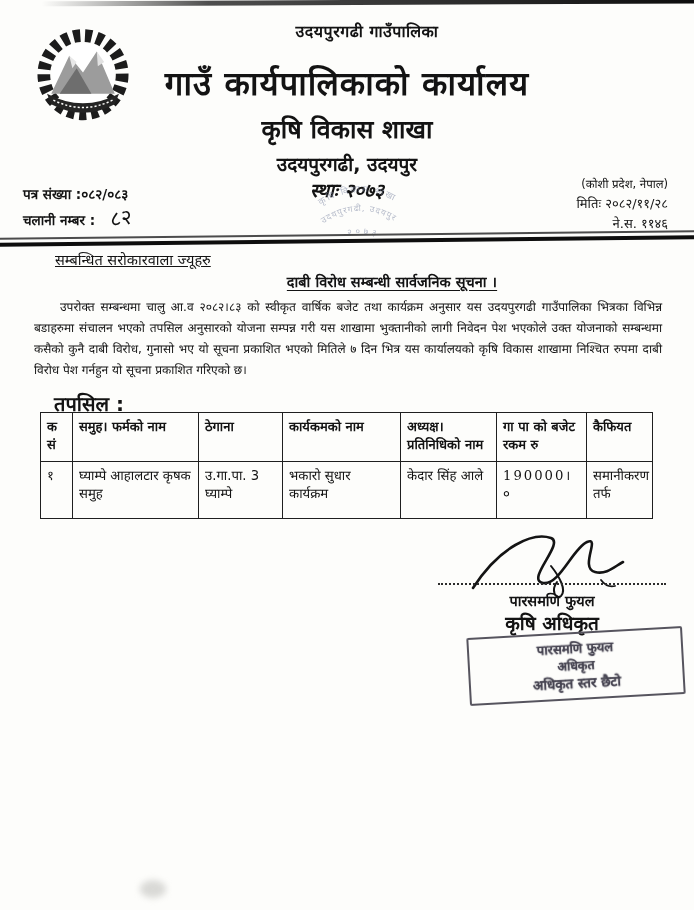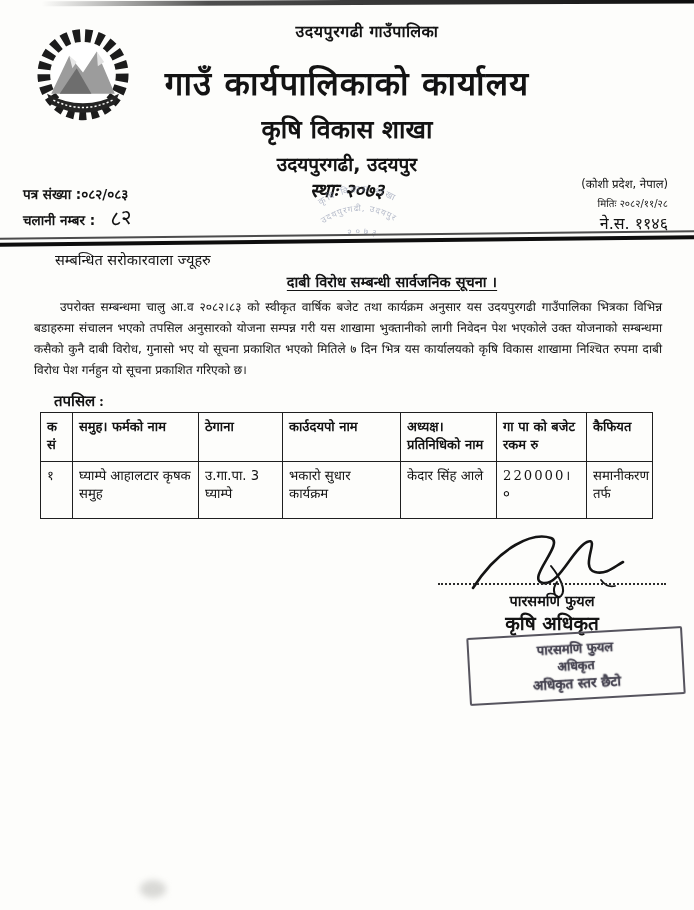--- a/index.html
+++ b/index.html
@@ -22,34 +22,34 @@
   .hdr .l5{font-size:19px;font-style:italic;}
   .logo{left:30px;top:26px;}
   
   .round-stamp{left:286px;top:148px;opacity:.55;filter:blur(.4px);}
   
   .meta-left{left:23px;top:182px;font-size:13.5px;font-weight:700;line-height:24px;}
   .chalani-val{font-family:"DejaVu Serif","Liberation Serif",serif;font-size:21px;
     display:inline-block;transform:rotate(-8deg);margin-left:10px;font-weight:400;}
   .meta-right{right:26px;top:174px;text-align:right;font-weight:400;line-height:20px;}
   .meta-right .prov{font-size:11.5px;}
-  .meta-right .dt{font-size:10px;text-align:right;}
-  .meta-right .ns{font-size:16px;}
+  .meta-right .dt{font-size:13px;text-align:right;}
+  .meta-right .ns{font-size:13px;}
   
   .rule{left:-6px;top:234px;width:706px;transform:rotate(-.6deg);}
   .rule .thin{height:2px;background:#4c4c4c;margin-bottom:3px;}
   .rule .thick{height:3.5px;background:#0e0e0e;}
   
-  .salutation{left:55px;top:249px;font-size:14.5px;}
+  .salutation{left:55px;top:249px;font-size:14.5px;text-decoration:underline;}
   .subject{left:0;top:271px;width:100%;text-align:center;font-weight:700;
     font-size:14.5px;margin-left:45px;}
   .subject span{text-decoration:underline;text-underline-offset:3px;}
   .para{left:34px;top:297px;width:628px;font-size:12px;line-height:21px;
     text-align:justify;text-indent:26px;}
-  .tapasil{left:54px;top:390px;font-size:15px;font-weight:700;font-family:Liberation Serif, serif;}
+  .tapasil{left:54px;top:390px;font-size:20px;font-weight:700;}
   
   table.main{left:40px;top:412px;position:absolute;border-collapse:collapse;
     width:588px;table-layout:fixed;}
   table.main th,table.main td{border:1.6px solid #1f1f1f;padding:4px 6px;
     font-size:13px;vertical-align:top;text-align:left;font-weight:700;}
   table.main td{font-weight:400;font-size:13.2px;}
   table.main .c1{width:32px;}
   table.main .c2{width:126px;}
   table.main .c3{width:84px;}
   table.main .c4{width:118px;}
@@ -157,34 +157,34 @@
         <col class="c4">
       <col class="c5">
         <col class="c6">
         <col class="c7">
     </colgroup>
     <thead>
       <tr>
         <th>क सं</th>
         <th>समुह। फर्मको नाम</th>
         <th>ठेगाना</th>
-        <th>कार्उदयपो नाम</th>
+        <th>कार्यकमको नाम</th>
         <th>अध्यक्ष। प्रतिनिधिको नाम</th>
         <th>गा पा को बजेट रकम रु</th>
         <th>कैफियत</th>
       </tr>
     </thead>
     <tbody>
       <tr>
         <td>१</td>
         <td>घ्याम्पे आहालटार कृषक समुह</td>
         <td>उ.गा.पा. 3 घ्याम्पे</td>
         <td>भकारो सुधार कार्यक्रम</td>
         <td>केदार सिंह आले</td>
-        <td class="hand">220000।०</td>
+        <td class="hand">190000।०</td>
         <td>समानीकरण तर्फ</td>
       </tr>
     </tbody>
   </table>
 
   <div class="abs sig-art">
     <svg width="190" height="72" viewBox="0 0 190 72">
       <path d="M18,60 C45,18 78,4 96,10 C110,15 70,52 88,55 C104,58 118,20 132,14 C146,8 124,40 140,44 C152,47 160,38 168,34" fill="none" stroke="#141414" stroke-width="2.6" stroke-linecap="round"></path>
       <path d="M96,38 C104,48 112,62 106,68 C100,72 96,62 102,54" fill="none" stroke="#141414" stroke-width="2" stroke-linecap="round"></path>
       <path d="M146,52 q6,8 14,6" fill="none" stroke="#141414" stroke-width="1.8" stroke-linecap="round"></path>

